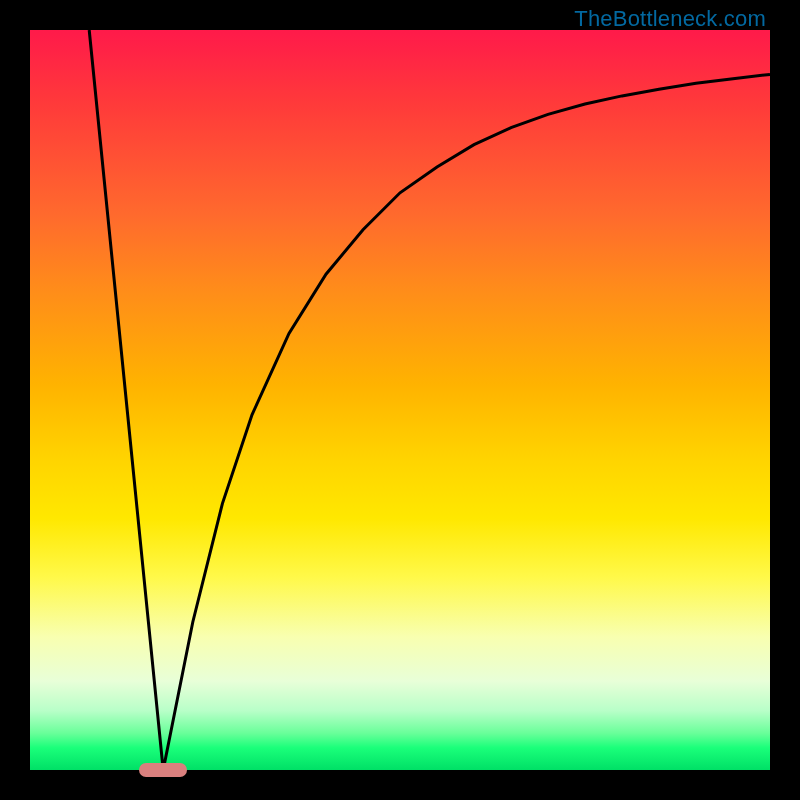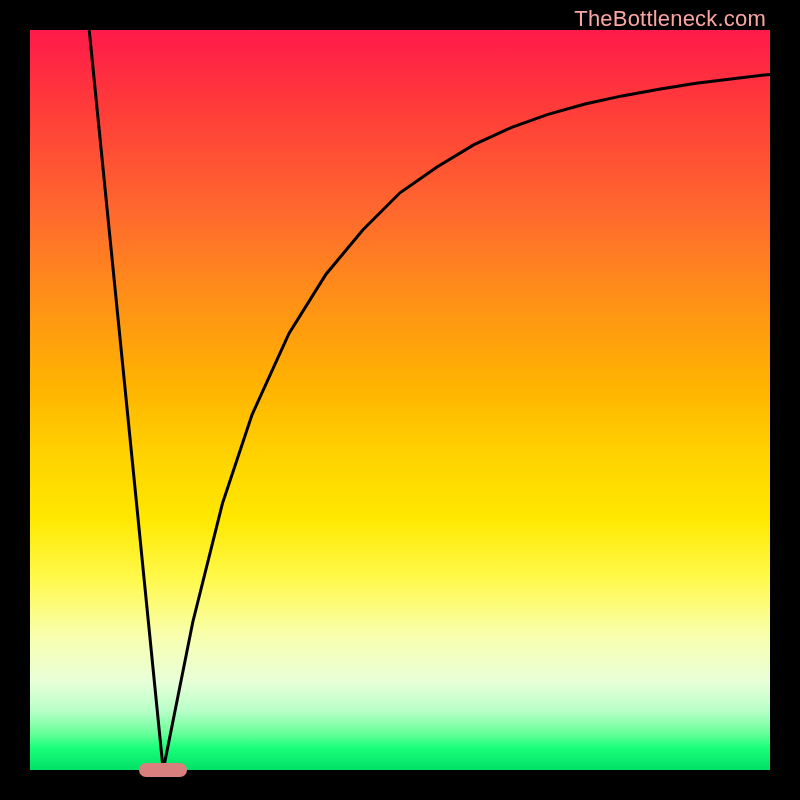--- a/index.html
+++ b/index.html
@@ -37,21 +37,21 @@
       #b8ffc8 92%,
       #6aff9a 95%,
       #1aff7a 97%,
       #00e066 100%
     );
   }
   .watermark {
     position: absolute;
     top: 6px;
     right: 34px;
-    color: #fca5a5;
+    color: #0369a1;
     font-size: 22px;
     font-weight: 500;
     letter-spacing: 0.2px;
     user-select: none;
   }
   svg.curve {
     position: absolute;
     left: 0;
     top: 0;
     width: 740px;

